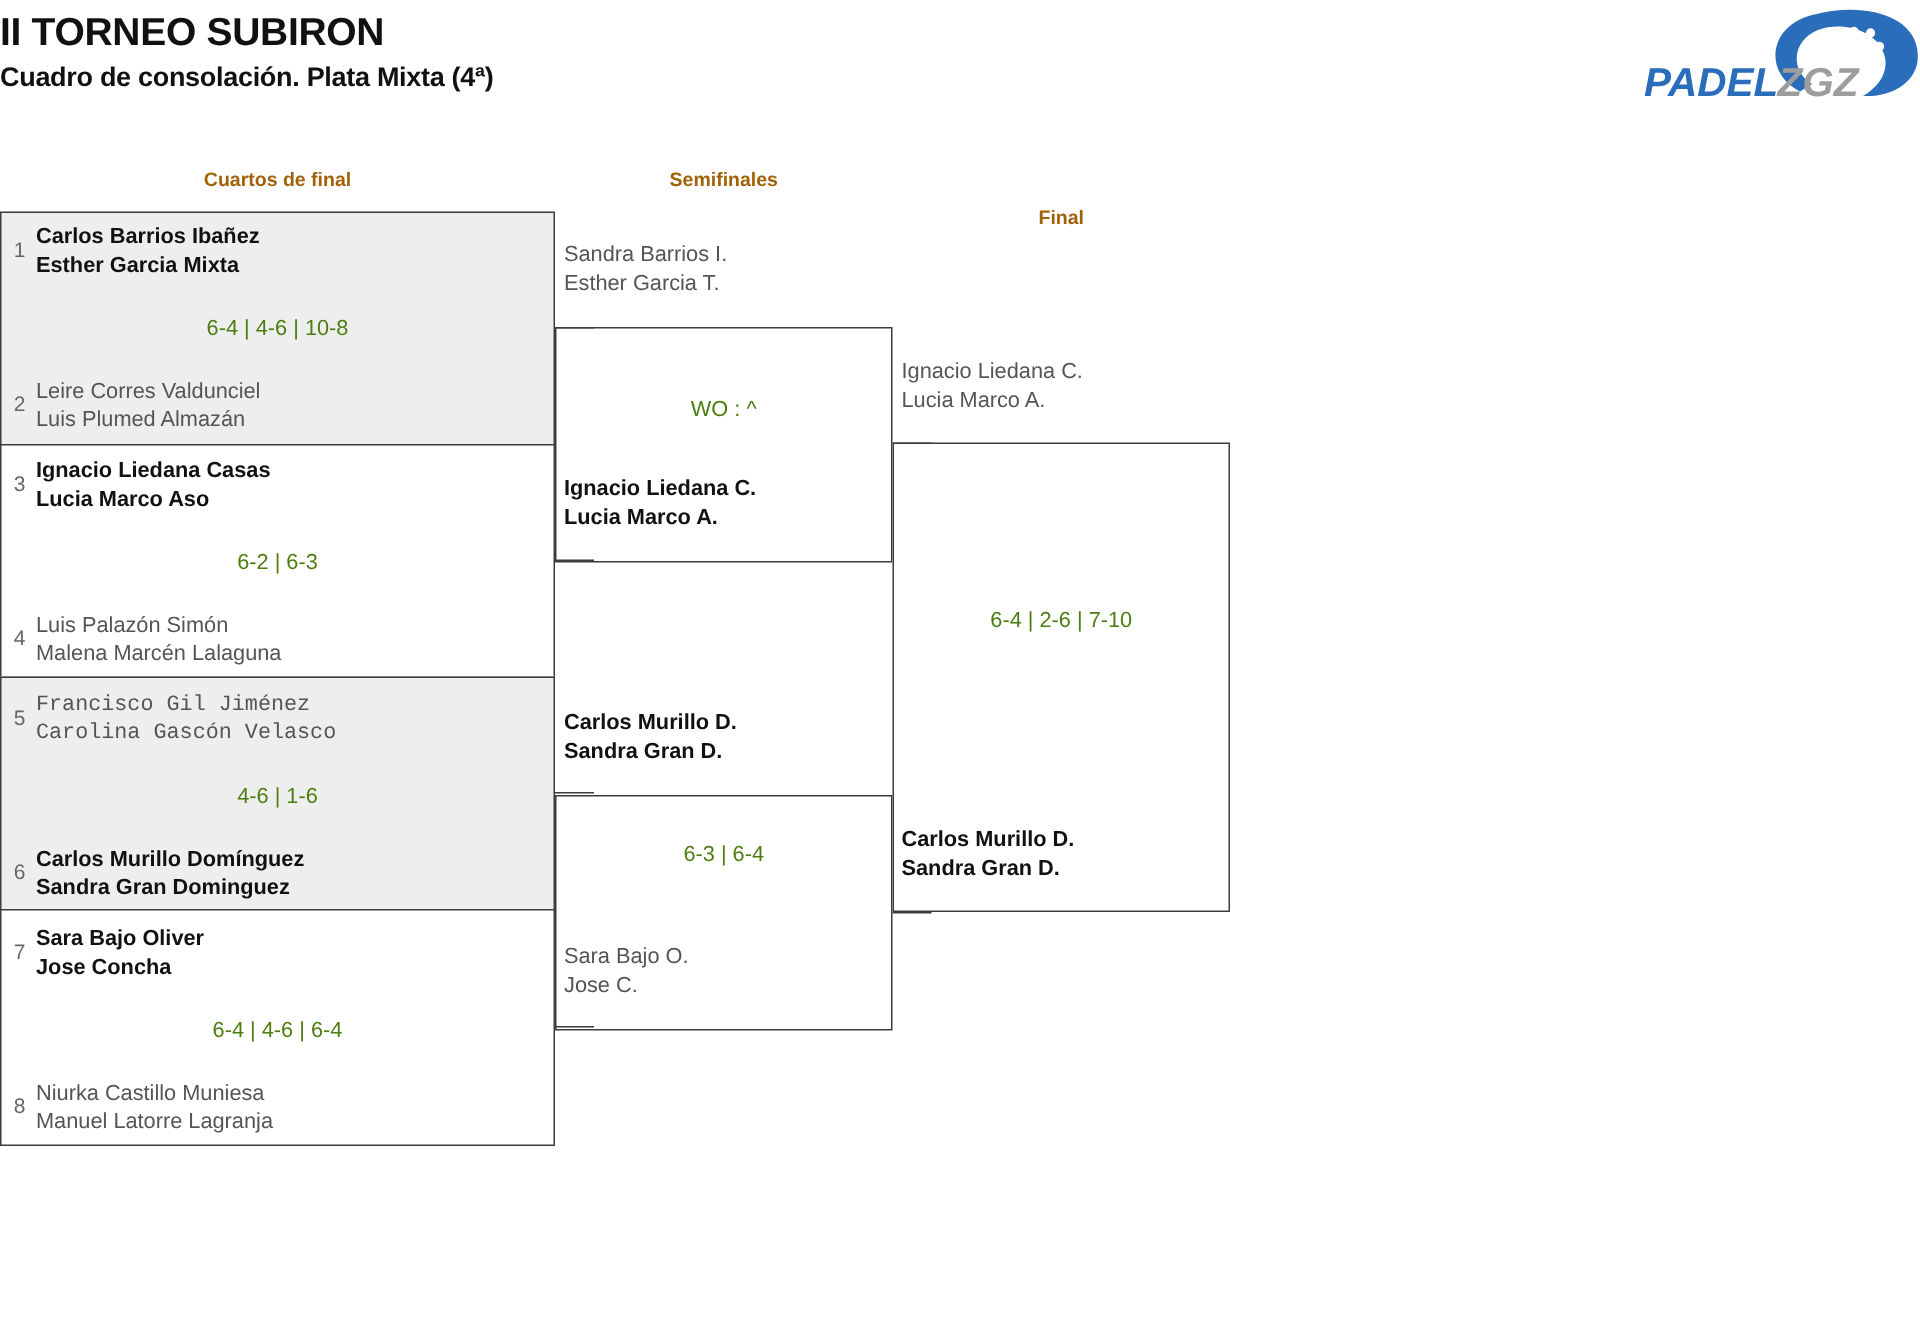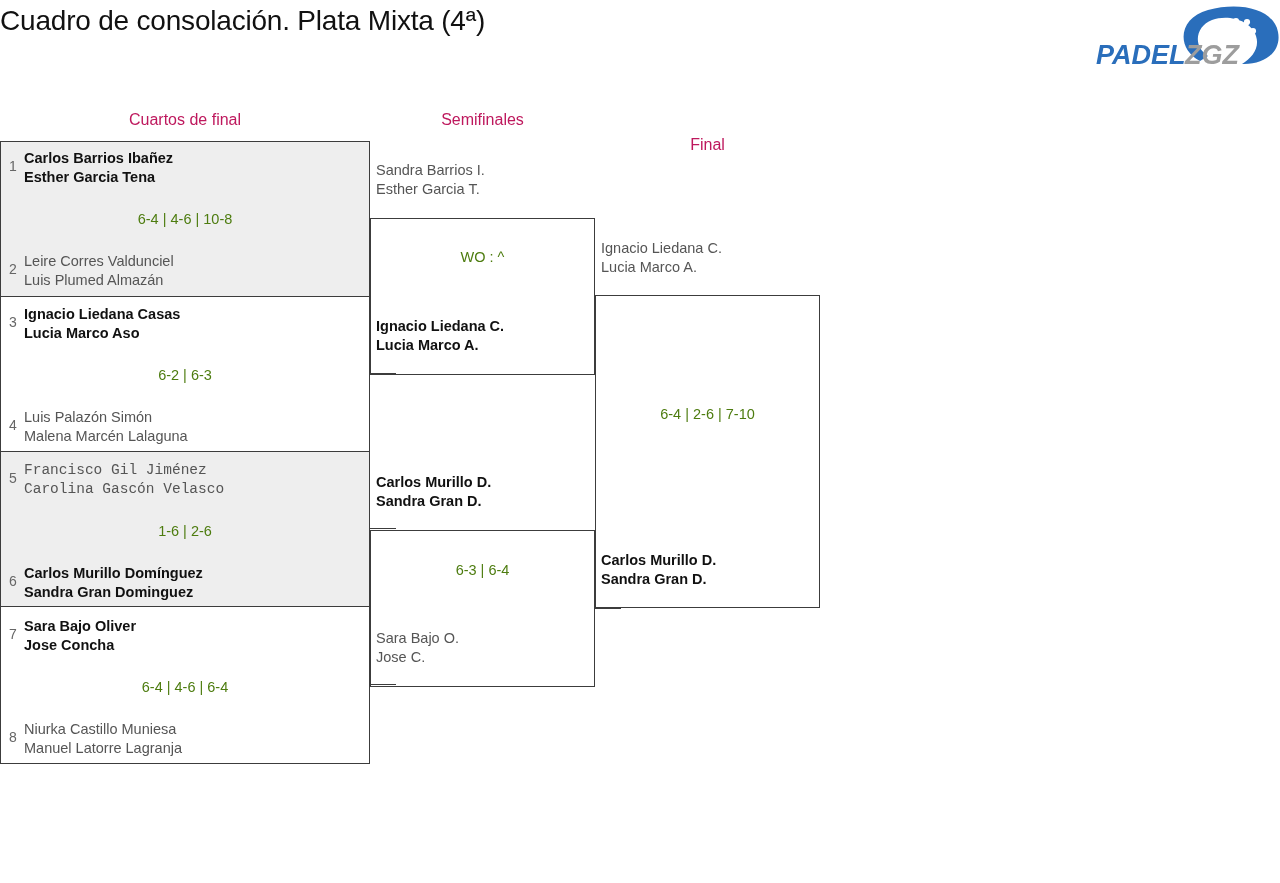--- a/index.html
+++ b/index.html
@@ -25,44 +25,44 @@
     width: 900px;
   }
   .title-line1 {
     font-size: 26px;
     font-weight: bold;
     line-height: 30px;
     letter-spacing: -0.2px;
     color: #111111;
   }
   .title-line2 {
-    font-size: 28px;
-    font-weight: normal;
+    font-size: 18px;
+    font-weight: bold;
     line-height: 30px;
     letter-spacing: -0.2px;
     color: #111111;
   }
 
   
   #brand-logo {
     position: absolute;
     left: 1092px;
     top: 2px;
     width: 188px;
     height: 76px;
     text-align: right;
   }
   #brand-logo svg { display:block; }
 
   
   .round-header {
     position: absolute;
-    font-size: 16px;
-    font-weight: normal;
-    color: #be185d;
+    font-size: 13px;
+    font-weight: bold;
+    color: #a16207;
     text-align: center;
     line-height: 20px;
   }
   #round-header-qf { left: 0px;   top: 110px; width: 370px; }
   #round-header-sf { left: 370px; top: 110px; width: 225px; }
   #round-header-f  { left: 595px; top: 110px; width: 225px; margin-top: 25px; }
 
   
   .match-box {
     position: absolute;
@@ -130,20 +130,21 @@
     line-height: 18px;
   }
   .score-qf { left: 0px; width: 370px; }
   .score-sf { left: 370px; width: 225px; }
   .score-f  { left: 595px; width: 225px; }
 </style>
 </head>
 <body>
 
 <div id="header-title">
+  <div class="title-line1">II TORNEO SUBIRON</div>
   <div class="title-line2">Cuadro de consolación. Plata Mixta (4ª)</div>
 </div>
 
 <div id="brand-logo">
   <svg width="188" height="76" viewBox="0 0 188 76" xmlns="http://www.w3.org/2000/svg">
 
     <path d="M108 59 C84 47, 86 16, 116 8 C150 -1, 182 8, 186 30 C190 50, 172 63, 150 62 C160 56, 168 46, 164 34 C159 18, 136 12, 120 18 C104 24, 100 44, 116 54 Z" fill="#2a6ebb"></path>
 
     <g fill="#ffffff">
       <circle cx="133" cy="21" r="3.1"></circle>
@@ -190,21 +191,21 @@
 <div class="seed" style="left:2px;  top:261px;">2</div>
 <div class="seed" style="left:2px;  top:314px;">3</div>
 <div class="seed" style="left:2px;  top:417px;">4</div>
 <div class="seed" style="left:2px;  top:470px;">5</div>
 <div class="seed" style="left:2px;  top:573px;">6</div>
 <div class="seed" style="left:2px;  top:626px;">7</div>
 <div class="seed" style="left:2px;  top:729px;">8</div>
 
 <div class="team winner" style="left:24px; top:149px;">
   <span class="p1">Carlos Barrios Ibañez</span>
-  <span class="p2">Esther Garcia Tena</span>
+  <span class="p2">Esther Garcia Mixta</span>
 </div>
 <div class="team loser" style="left:24px; top:252px;">
   <span class="p1">Leire Corres Valdunciel</span>
   <span class="p2">Luis Plumed Almazán</span>
 </div>
 
 <div class="team winner" style="left:24px; top:305px;">
   <span class="p1">Ignacio Liedana Casas</span>
   <span class="p2">Lucia Marco Aso</span>
 </div>
@@ -226,42 +227,42 @@
   <span class="p1">Sara Bajo Oliver</span>
   <span class="p2">Jose Concha</span>
 </div>
 <div class="team loser" style="left:24px; top:720px;">
   <span class="p1">Niurka Castillo Muniesa</span>
   <span class="p2">Manuel Latorre Lagranja</span>
 </div>
 
 <div class="score score-qf" style="top:210px;">6-4 | 4-6 | 10-8</div>
 <div class="score score-qf" style="top:366px;">6-2 | 6-3</div>
-<div class="score score-qf" style="top:522px;">1-6 | 2-6</div>
+<div class="score score-qf" style="top:522px;">4-6 | 1-6</div>
 <div class="score score-qf" style="top:678px;">6-4 | 4-6 | 6-4</div>
 
 <div class="team loser" style="left:376px; top:161px;">
   <span class="p1">Sandra Barrios I.</span>
   <span class="p2">Esther Garcia T.</span>
 </div>
 <div class="team winner" style="left:376px; top:317px;">
   <span class="p1">Ignacio Liedana C.</span>
   <span class="p2">Lucia Marco A.</span>
 </div>
 
 <div class="team winner" style="left:376px; top:473px;">
   <span class="p1">Carlos Murillo D.</span>
   <span class="p2">Sandra Gran D.</span>
 </div>
 <div class="team loser" style="left:376px; top:629px;">
   <span class="p1">Sara Bajo O.</span>
   <span class="p2">Jose C.</span>
 </div>
 
-<div class="score score-sf" style="top:248px;">WO : ^</div>
+<div class="score score-sf" style="top:264px;">WO : ^</div>
 <div class="score score-sf" style="top:561px;">6-3 | 6-4</div>
 
 <div class="team loser" style="left:601px; top:239px;">
   <span class="p1">Ignacio Liedana C.</span>
   <span class="p2">Lucia Marco A.</span>
 </div>
 <div class="team winner" style="left:601px; top:551px;">
   <span class="p1">Carlos Murillo D.</span>
   <span class="p2">Sandra Gran D.</span>
 </div>

